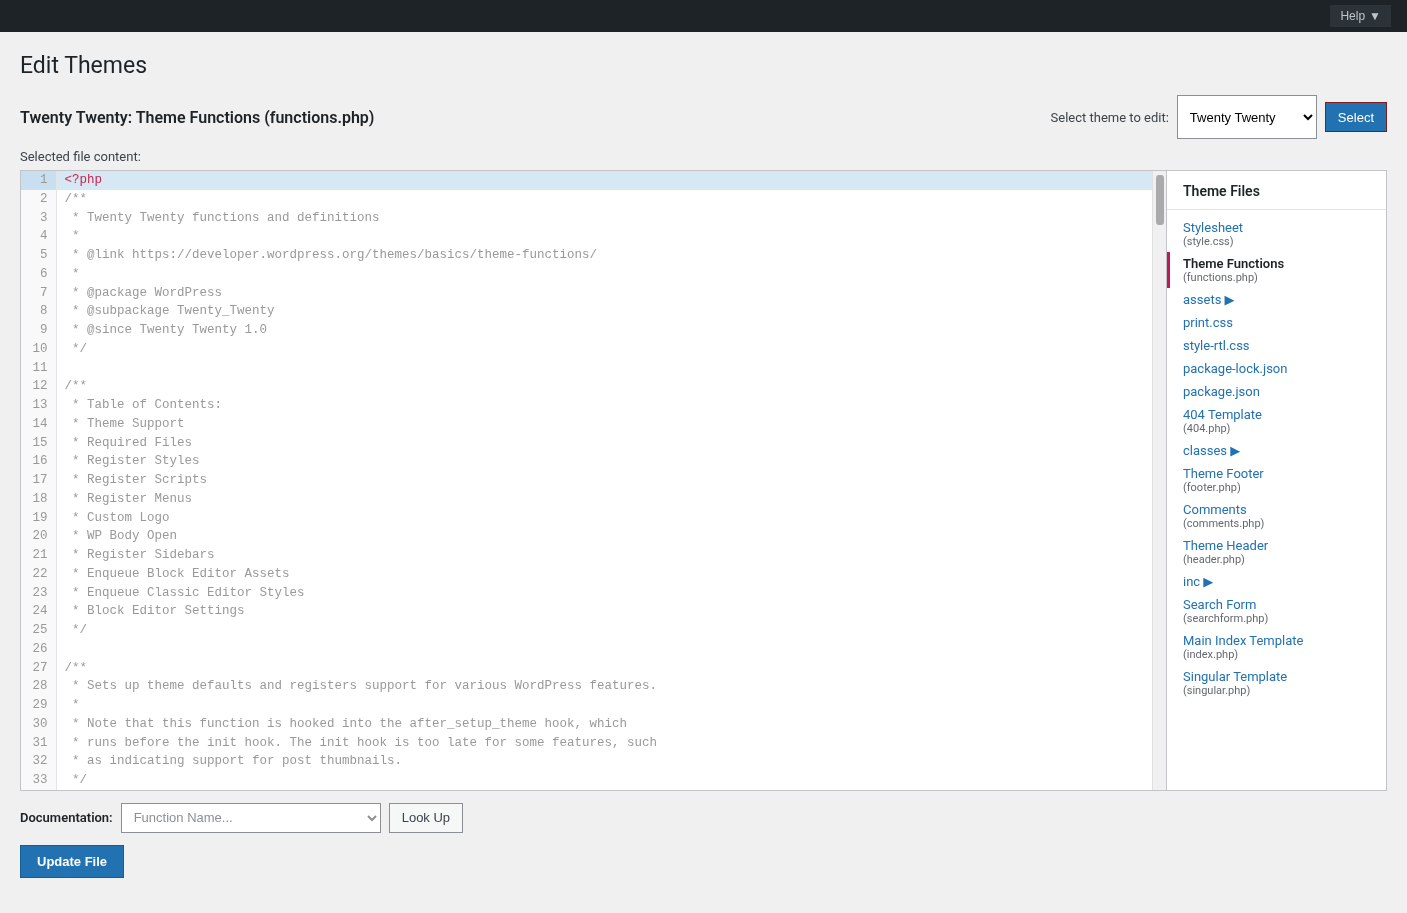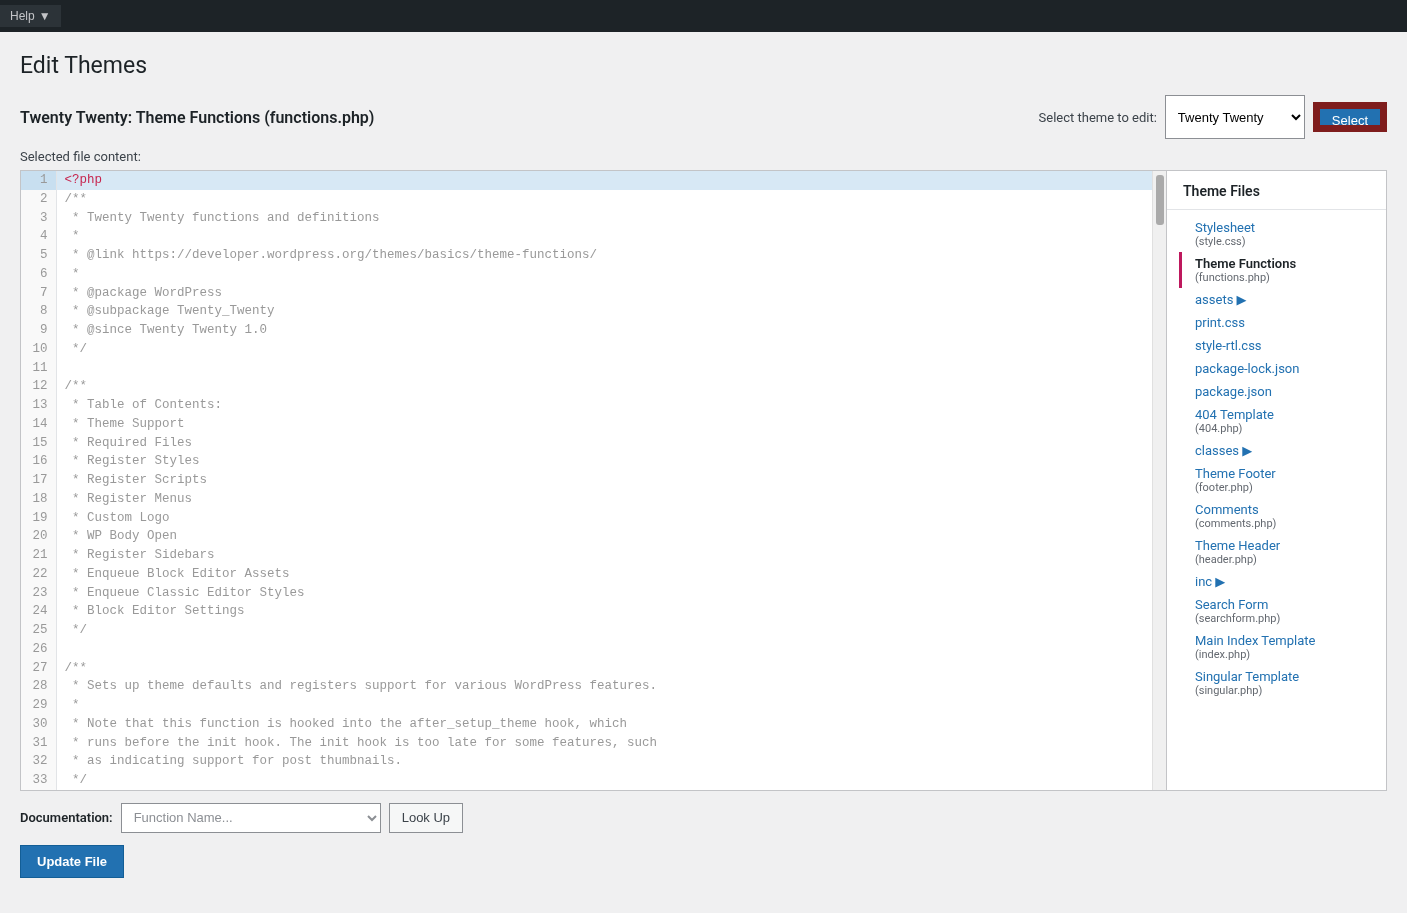--- a/index.html
+++ b/index.html
@@ -8,20 +8,21 @@
       font-size: 13px;
       background: #f0f0f1;
       color: #3c434a;
     }
 
     .top-bar {
       background: #1d2327;
       height: 32px;
       display: flex;
       align-items: center;
+      justify-content: flex-end;
       padding-right: 16px;
     }
 
     .help-btn {
       background: #2c3338;
       color: #c3c4c7;
       border: none;
       padding: 4px 10px;
       font-size: 12px;
       cursor: pointer;
@@ -72,21 +73,21 @@
       background: #fff;
       font-size: 13px;
       height: 44px;
       min-width: 140px;
       cursor: pointer;
     }
 
     .theme-select-btn {
       background: #2271b1;
       color: #fff;
-      border: 7px solid #7f1d1d;
+      border: 1px solid #7f1d1d;
       padding: 4px 12px;
       font-size: 13px;
       height: 30px;
       cursor: pointer;
     }
 
     .file-content-label {
       font-size: 13px;
       color: #3c434a;
       margin-bottom: 6px;
@@ -158,21 +159,21 @@
       font-size: 14px;
       font-weight: 600;
       color: #1d2327;
       padding: 12px 16px 10px;
       border-bottom: 1px solid #e2e4e7;
     }
 
     .theme-files-list {
       flex: 1;
       overflow-y: auto;
-      padding: 6px 12px;
+      padding: 6px 0;
     }
 
     .file-link {
       display: block;
       padding: 4px 16px;
       color: #2271b1;
       text-decoration: none;
       font-size: 13px;
       cursor: pointer;
     }

